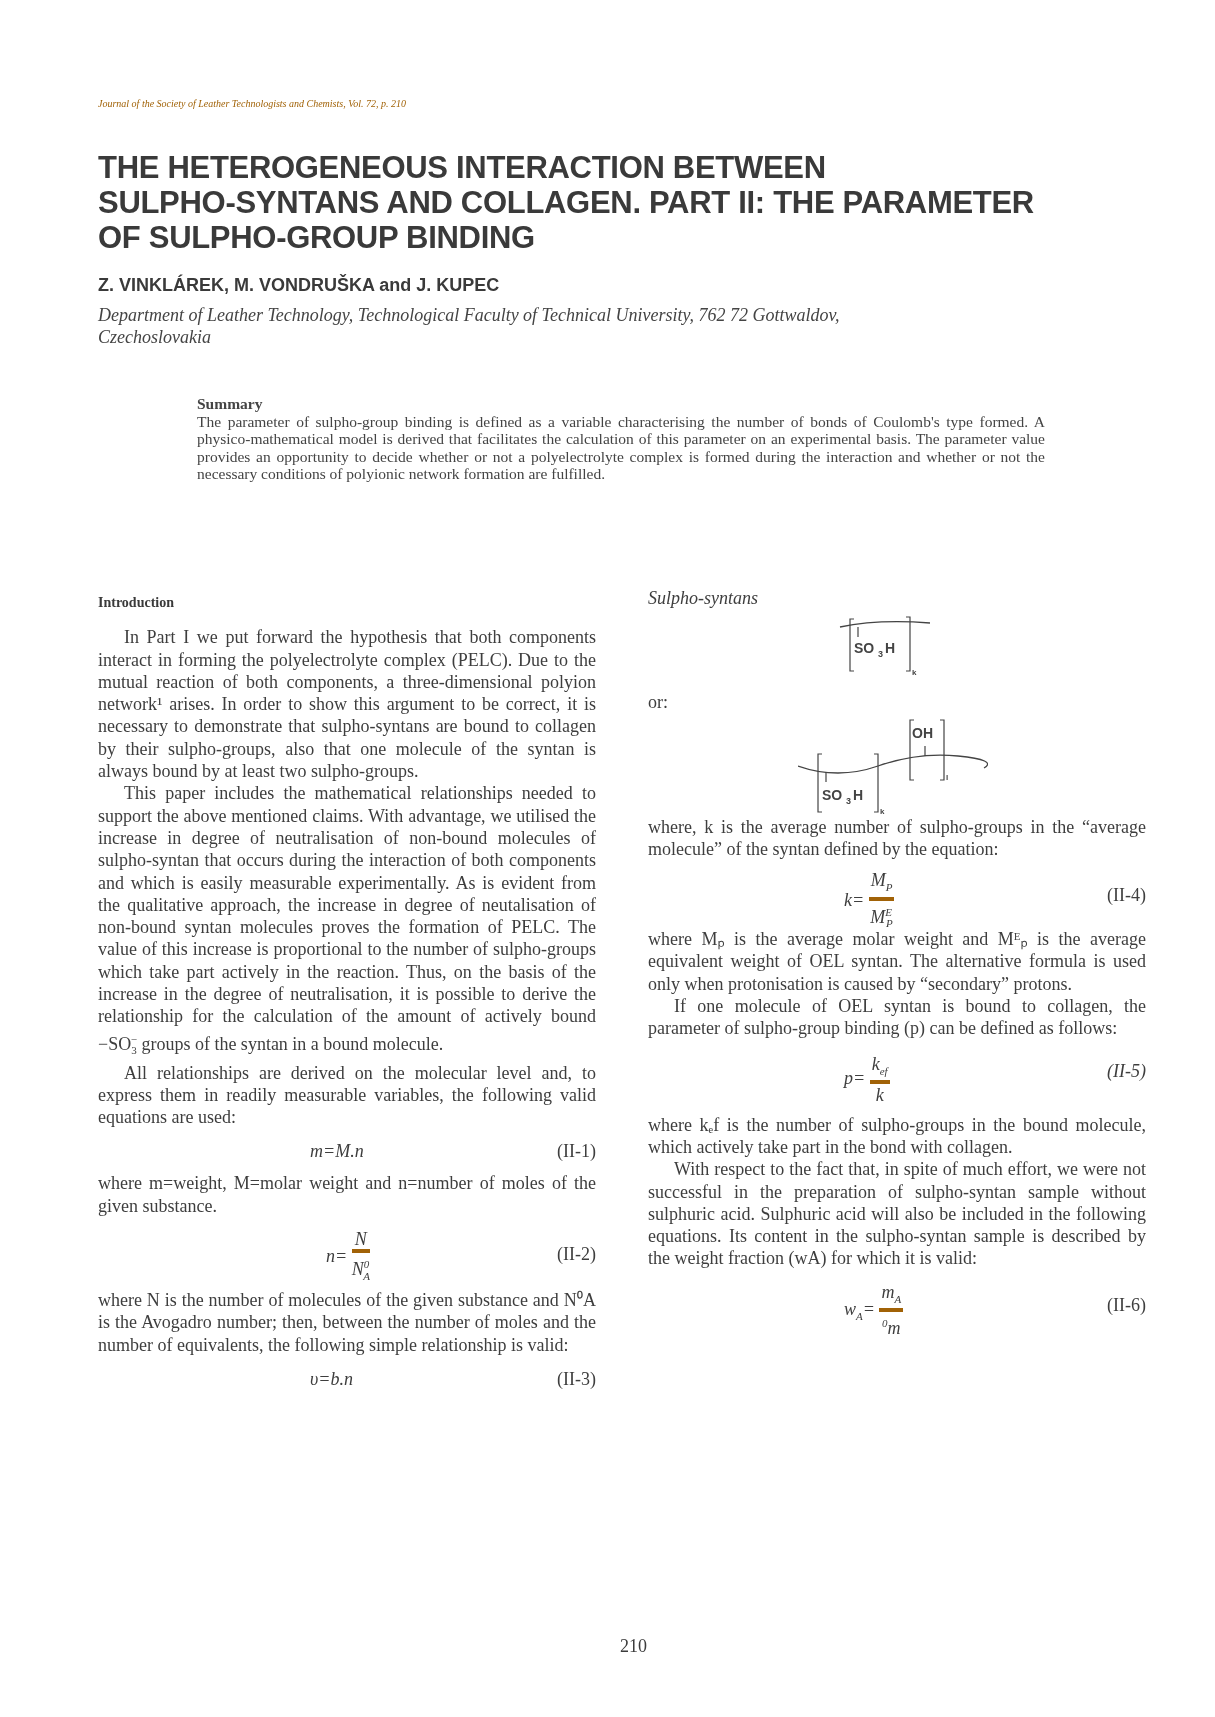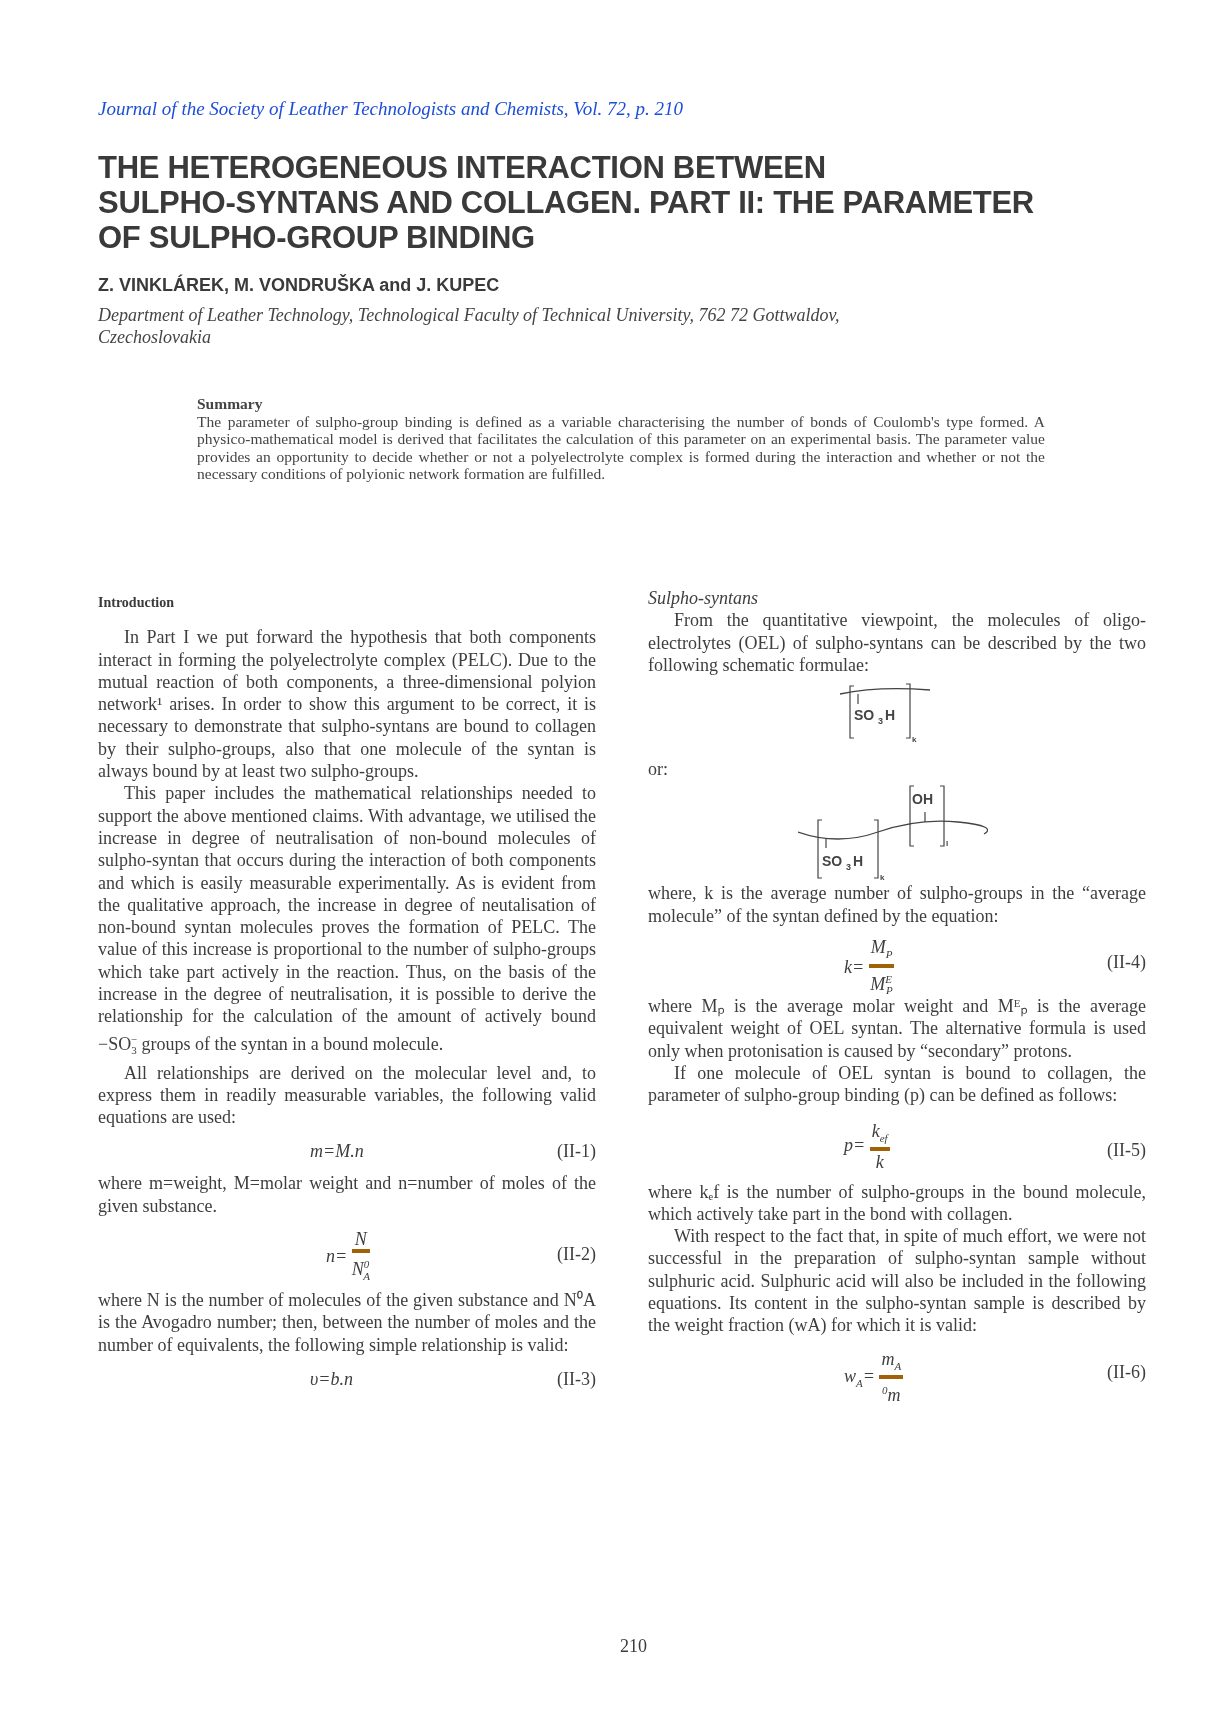--- a/index.html
+++ b/index.html
@@ -1,18 +1,18 @@
 <!DOCTYPE html>
 <html><head>
 <meta charset="utf-8">
 <style>
   html, body { margin: 0; padding: 0; background: #ffffff; }
   body { width: 1215px; height: 1717px; position: relative; overflow: hidden; color: #3c3c3c; font-family: "Liberation Serif", serif; }
   .abs { position: absolute; }
-  .journal { left: 98px; top: 98px; font-size: 19px; font-style: italic; color: #1d4ed8; }
+  .journal { left: 98px; top: 98px; font-size: 10px; font-style: italic; color: #a16207; }
   .title { left: 98px; top: 150px; width: 1030px; font-family: "Liberation Sans", sans-serif; font-weight: bold; font-size: 31px; line-height: 35px; color: #3a3a3a; letter-spacing: -0.3px; }
   .authors { left: 98px; top: 275px; font-family: "Liberation Sans", sans-serif; font-weight: bold; font-size: 18px; color: #3a3a3a; }
   .affil { left: 98px; top: 304px; width: 1000px; font-style: italic; font-size: 18px; line-height: 22px; color: #444; }
   .summary { left: 197px; top: 395px; width: 848px; font-size: 15.5px; line-height: 17.6px; color: #444; text-align: justify; }
   .summary .head { font-weight: bold; }
   .col { font-size: 18px; line-height: 22.3px; text-align: justify; color: #3e3e3e; }
   .col p { margin: 0; }
   .col .ind { text-indent: 26px; }
   .heading { font-family: Liberation Serif, serif; font-weight: bold; font-size: 14px; color: #3a3a3a; }
   .italic { font-style: italic; }
@@ -74,21 +74,20 @@
   <p style="margin-top:6px;">where N is the number of molecules of the given substance and N⁰A is the Avogadro number; then, between the number of moles and the number of equivalents, the following simple relationship is valid:</p>
 
   <div class="eq" style="margin-top:12px; margin-bottom:25px;">
     <span class="math" style="left:212px;">υ=b.n</span>
     <span class="num">(II-3)</span>
   </div>
 </div>
 
 <div class="abs col" style="left:648px; top:587px; width:498px;">
   <div class="italic">Sulpho-syntans</div>
-  <p class="ind">From the quantitative viewpoint, the molecules of oligo-electrolytes (OEL) of sulpho-syntans can be described by the two following schematic formulae:</p>
 
   <div style="position:relative; height:78px;">
     <svg class="chem" style="left:190px; top:6px;" width="110" height="70">
       <path d="M2 12 Q40 4 92 8" stroke="#444" stroke-width="1.3" fill="none"></path>
       <path d="M16 4 L12 4 L12 56 L16 56" stroke="#444" stroke-width="1.2" fill="none"></path>
       <path d="M68 2 L72 2 L72 56 L68 56" stroke="#444" stroke-width="1.2" fill="none"></path>
       <line x1="20" y1="12" x2="20" y2="22" stroke="#444" stroke-width="1.2"></line>
       <text x="16" y="38" font-family="Liberation Sans, sans-serif" font-weight="bold" font-size="14" fill="#444">SO</text>
       <text x="40" y="42" font-family="Liberation Sans, sans-serif" font-weight="bold" font-size="9" fill="#444">3</text>
       <text x="47" y="38" font-family="Liberation Sans, sans-serif" font-weight="bold" font-size="14" fill="#444">H</text>
@@ -133,21 +132,21 @@
   <p class="ind">If one molecule of OEL syntan is bound to collagen, the parameter of sulpho-group binding (p) can be defined as follows:</p>
 
   <div class="eq" style="height:66px; margin-top:8px;">
     <span class="math" style="left:196px; top:6px;">
       <span>p=</span>
       <span class="frac">
         <span class="top"><span>k</span><sub>ef</sub></span>
         <span class="bot">k</span>
       </span>
     </span>
-    <span class="num" style="top:24px;">(II-5)</span>
+    <span class="num" style="top:12px;font-style:italic;">(II-5)</span>
   </div>
 
   <p>where kₑf is the number of sulpho-groups in the bound molecule, which actively take part in the bond with collagen.</p>
   <p class="ind">With respect to the fact that, in spite of much effort, we were not successful in the preparation of sulpho-syntan sample without sulphuric acid. Sulphuric acid will also be included in the following equations. Its content in the sulpho-syntan sample is described by the weight fraction (wA) for which it is valid:</p>
 
   <div class="eq" style="height:60px; margin-top:8px;">
     <span class="math" style="left:196px; top:4px;">
       <span>w</span><sub>A</sub><span>=</span>
       <span class="frac">
         <span class="top"><span>m</span><sub>A</sub></span>

